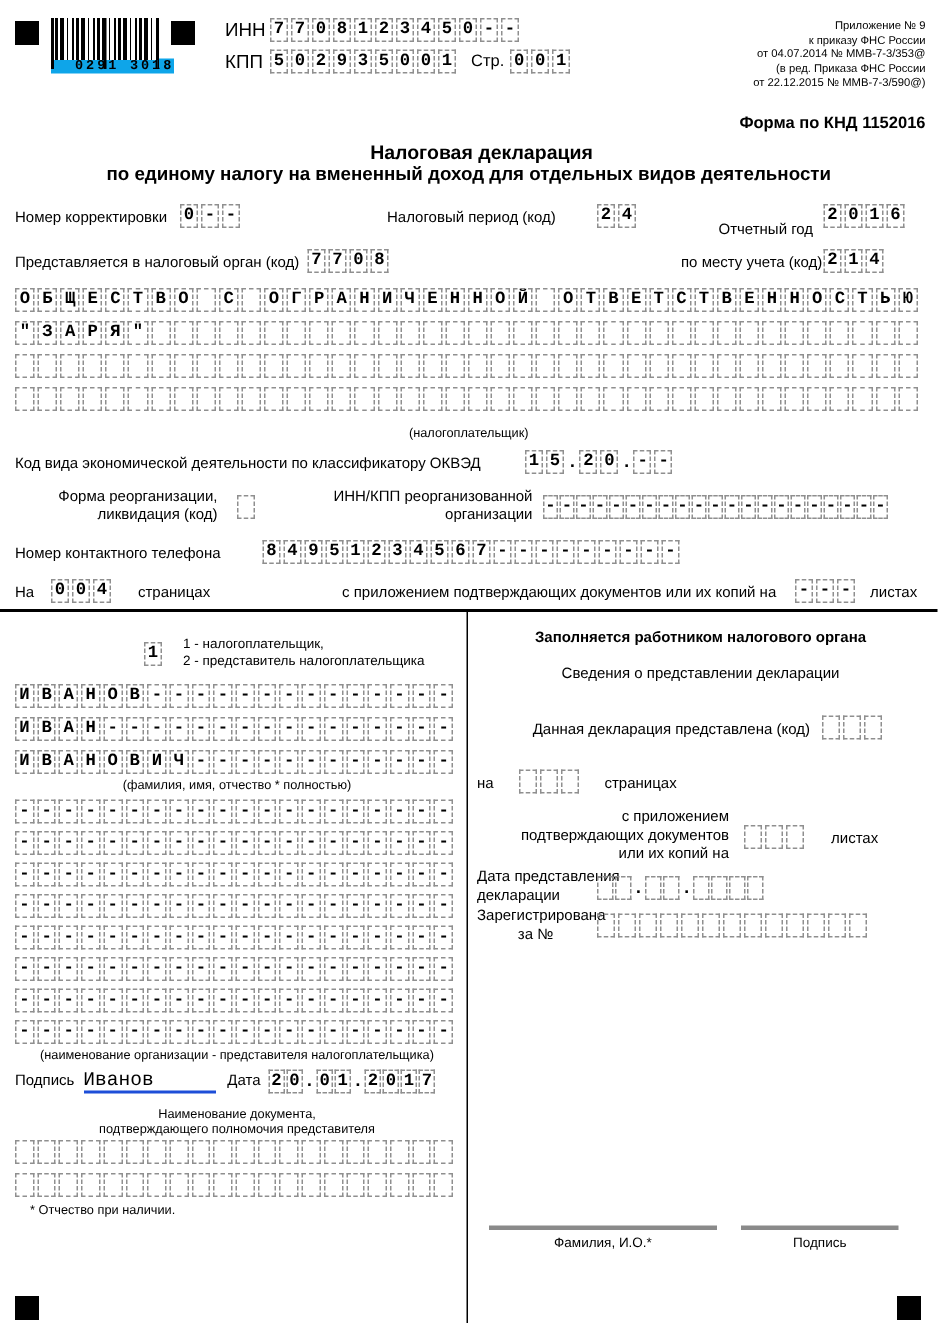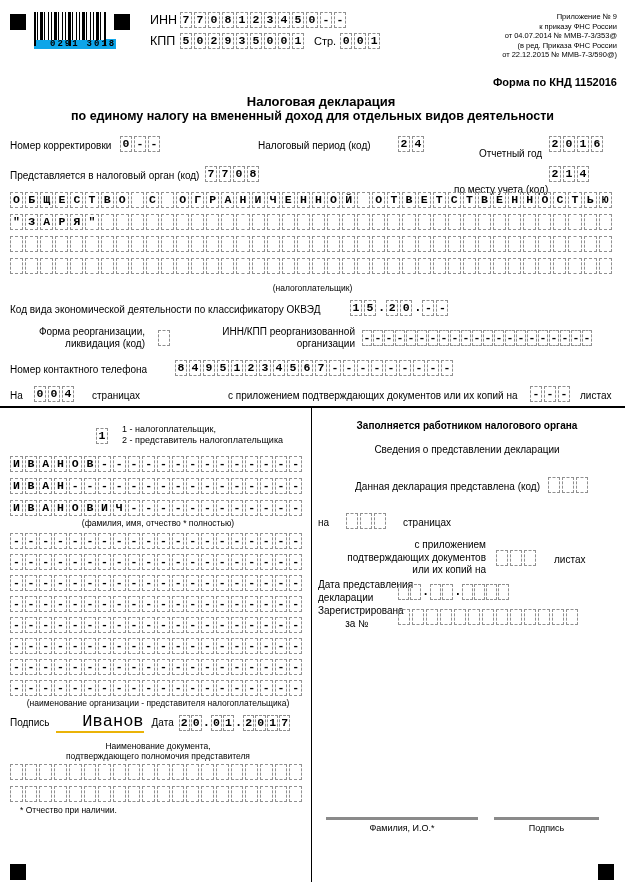--- a/index.html
+++ b/index.html
@@ -22,22 +22,22 @@
   .row40{width:604px;}
   .row20{width:294px;}
   .hline{position:absolute;left:0;top:406px;width:625px;height:2px;background:#000;}
   .vline{position:absolute;left:311px;top:406px;width:1px;height:476px;background:#000;}
   .legal{font-size:7.5px;line-height:9.5px;}
   .barcode-bars{position:relative;width:72px;height:28px;
     background:repeating-linear-gradient(90deg,#000 0 1.5px,#fff 1.5px 3px,#000 3px 4.5px,#fff 4.5px 6px,#000 6px 9px,#fff 9px 10.5px,#000 10.5px 11.5px,#fff 11.5px 14px);}
   .guard{position:absolute;top:0;width:1.5px;height:34px;background:#000;}
   .bc-digits{font-family:"Liberation Mono",monospace;font-size:9px;font-weight:bold;letter-spacing:2px;margin-top:-1px;background:#0ea5e9;display:flex;gap:7px;padding-left:16px;}
   .grayline{height:3px;background:#8a8a8a;}
-  .underl{display:inline-block;border-bottom:2px solid #eab308;min-width:88px;text-align:right;
-          font-family:"Liberation Mono",monospace;font-size:17px;}
+  .underl{display:inline-block;border-bottom:2px solid #1d4ed8;min-width:88px;text-align:left;
+          font-family:"Liberation Mono",monospace;font-size:13px;}
   .cap{font-size:8.5px;text-align:center;}
   .legend{font-size:9px;line-height:11px;}
 </style>
 </head>
 <body>
 
 <div class="abs sq" style="left:10px;top:14px;"></div>
 
 <div class="abs" style="left:34px;top:12px;">
   <div class="barcode-bars">
@@ -130,21 +130,21 @@
 </div>
 
 <div class="abs" style="left:0;top:166px;width:625px;height:20px;">
   <span class="abs lbl" style="left:10px;top:4px;">Представляется в налоговый орган (код)</span>
   <span class="abs cells" style="left:205px;top:0;">
       <span class="cell">7</span>
       <span class="cell">7</span>
       <span class="cell">0</span>
       <span class="cell">8</span>
     </span>
-  <span class="abs lbl" style="left:454px;top:18px;">по месту учета (код)</span>
+  <span class="abs lbl" style="left:454px;top:4px;">по месту учета (код)</span>
   <span class="abs cells" style="left:549px;top:0;">
       <span class="cell">2</span>
       <span class="cell">1</span>
       <span class="cell">4</span>
     </span>
 </div>
 
 <div class="abs" style="left:10px;top:192px;">
   <div class="cells fill row40" style="margin-bottom:6px;">
       <span class="cell">О</span>

